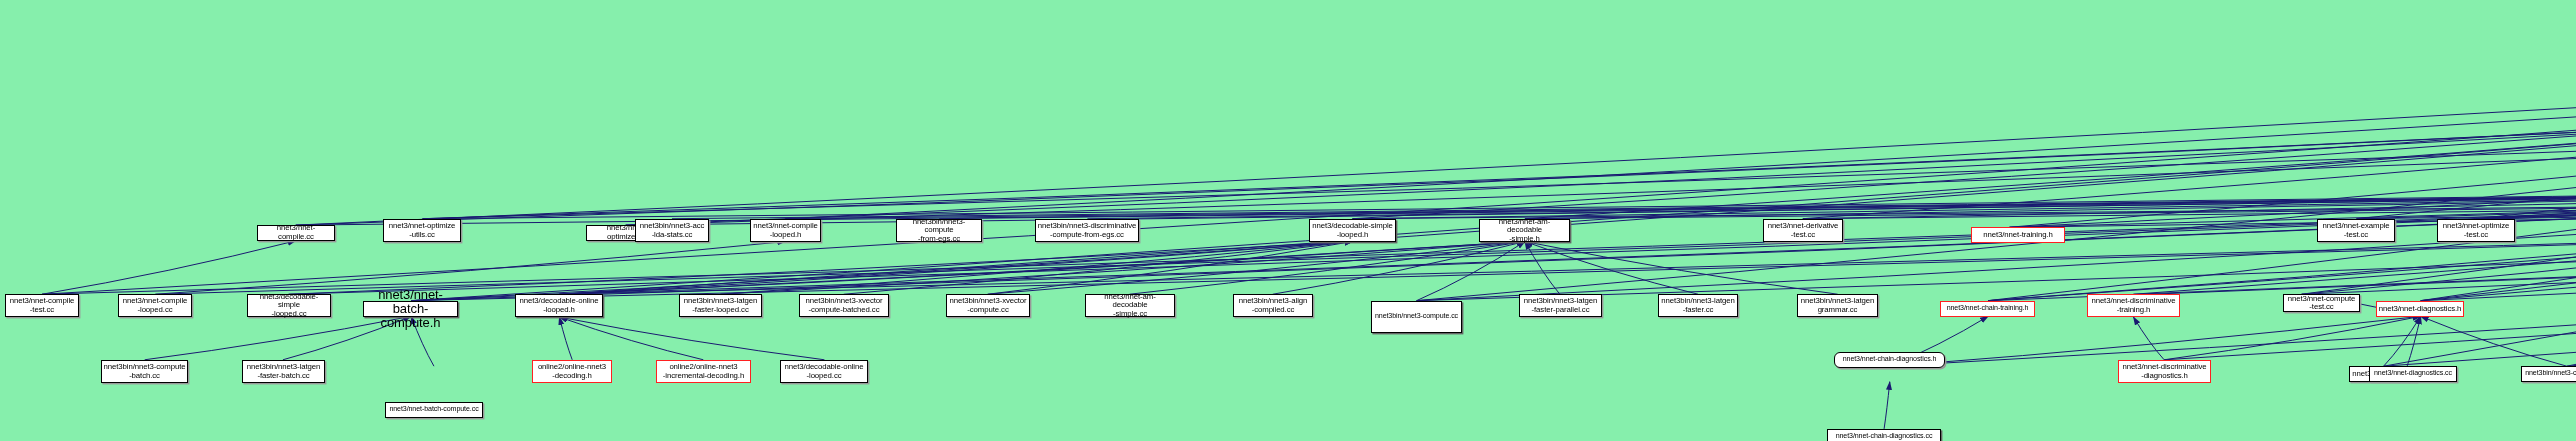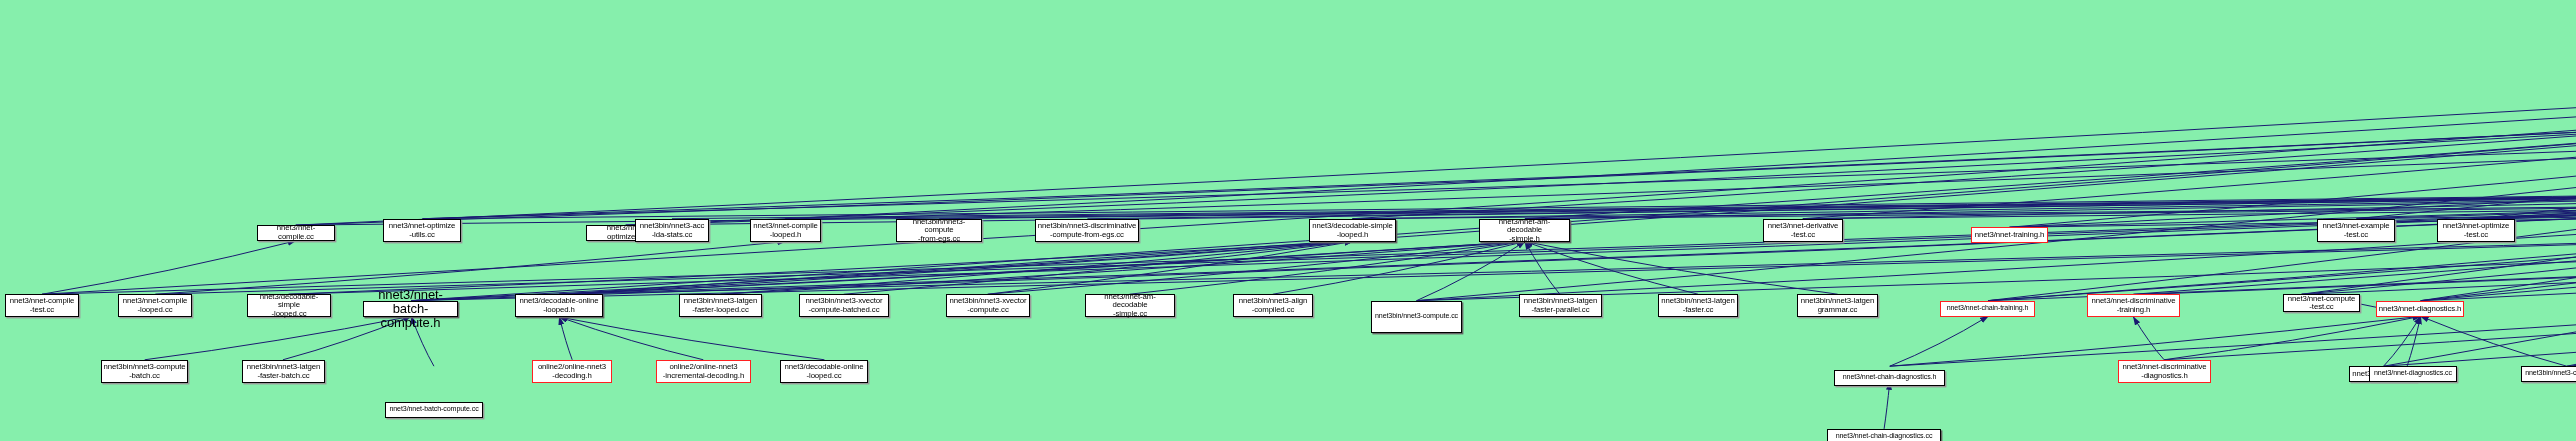--- a/index.html
+++ b/index.html
@@ -178,21 +178,21 @@
     <div class="node shadow" style="left: 896px; top: 219px; width: 86px; height: 23px;">nnet3bin/nnet3-compute
 -from-egs.cc</div>
     <div class="node shadow" style="left: 1035px; top: 219px; width: 104px; height: 23px;">nnet3bin/nnet3-discriminative
 -compute-from-egs.cc</div>
     <div class="node grey" style="left: 1309px; top: 219px; width: 87px; height: 23px;">nnet3/decodable-simple
 -looped.h</div>
     <div class="node grey" style="left: 1479px; top: 219px; width: 91px; height: 23px;">nnet3/nnet-am-decodable
 -simple.h</div>
     <div class="node shadow" style="left: 1763px; top: 219px; width: 80px; height: 23px;">nnet3/nnet-derivative
 -test.cc</div>
-    <div class="node red" style="left: 1971px; top: 227px; width: 77px; height: 15.7px;">nnet3/nnet-training.h</div>
+    <div class="node red" style="left: 1971px; top: 227px; width: 94px; height: 15.7px;">nnet3/nnet-training.h</div>
     <div class="node shadow" style="left: 2317px; top: 219px; width: 78px; height: 23px;">nnet3/nnet-example
 -test.cc</div>
     <div class="node shadow" style="left: 2437px; top: 219px; width: 78px; height: 23px;">nnet3/nnet-optimize
 -test.cc</div>
     <div class="node shadow" style="left: 5px; top: 294px; width: 74px; height: 23px;">nnet3/nnet-compile
 -test.cc</div>
     <div class="node shadow" style="left: 118px; top: 294px; width: 74px; height: 23px;">nnet3/nnet-compile
 -looped.cc</div>
     <div class="node shadow" style="left: 247px; top: 294px; width: 84px; height: 23px;">nnet3/decodable-simple
 -looped.cc</div>
@@ -226,21 +226,21 @@
 -batch.cc</div>
     <div class="node shadow" style="left: 242px; top: 360px; width: 83px; height: 23px;">nnet3bin/nnet3-latgen
 -faster-batch.cc</div>
     <div class="node shadow" style="left: 385px; top: 366px; width: 98px; height: 15.7px; font-size: 7.1px; margin-top: 36px;">nnet3/nnet-batch-compute.cc</div>
     <div class="node red" style="left: 532px; top: 360px; width: 80px; height: 23px;">online2/online-nnet3
 -decoding.h</div>
     <div class="node red" style="left: 656px; top: 360px; width: 95px; height: 23px;">online2/online-nnet3
 -incremental-decoding.h</div>
     <div class="node shadow" style="left: 780px; top: 360px; width: 88px; height: 23px;">nnet3/decodable-online
 -looped.cc</div>
-    <div class="node shadow" style="left: 1834px; top: 370px; width: 111px; height: 15.7px; font-size: 7.1px;">nnet3/nnet-chain-diagnostics.h</div>
+    <div class="node shadow" style="left: 1834px; top: 352px; width: 111px; height: 15.7px; font-size: 7.1px; border-radius: 6px;">nnet3/nnet-chain-diagnostics.h</div>
     <div class="node red" style="left: 2118px; top: 360px; width: 93px; height: 23px;">nnet3/nnet-discriminative
 -diagnostics.h</div>
     <div class="node shadow" style="left: 2349px; top: 366px; width: 68px; height: 15.7px;">nnet3/nnet-utils.cc</div>
     <div class="node shadow" style="left: 2363px; top: 366px; width: 88px; height: 15.7px; font-size: 7.1px; margin-left: 6px;">nnet3/nnet-diagnostics.cc</div>
     <div class="node shadow" style="left: 2521px; top: 366px; width: 91px; height: 15.7px; font-size: 7.1px;">nnet3bin/nnet3-combine.cc</div>
     <div class="node grey" style="left: 1827px; top: 429px; width: 114px; height: 15.7px; font-size: 7.1px;">nnet3/nnet-chain-diagnostics.cc</div>
   </div>
 
 
 </body></html>

